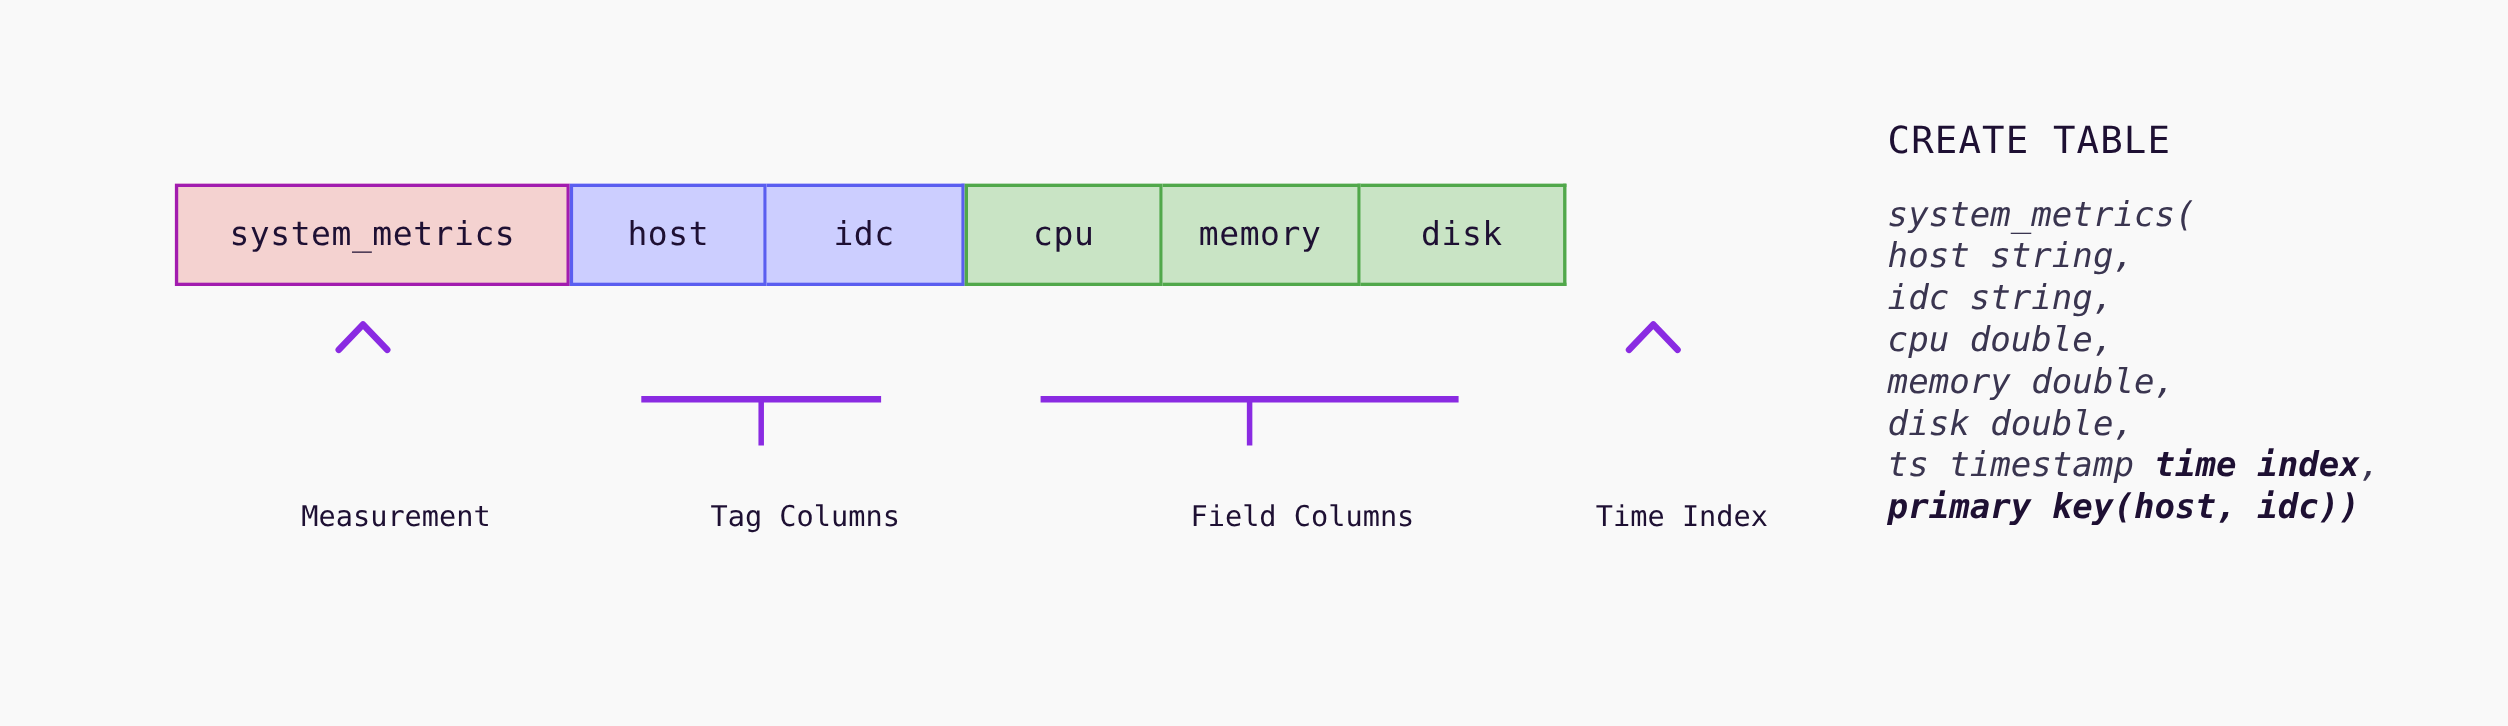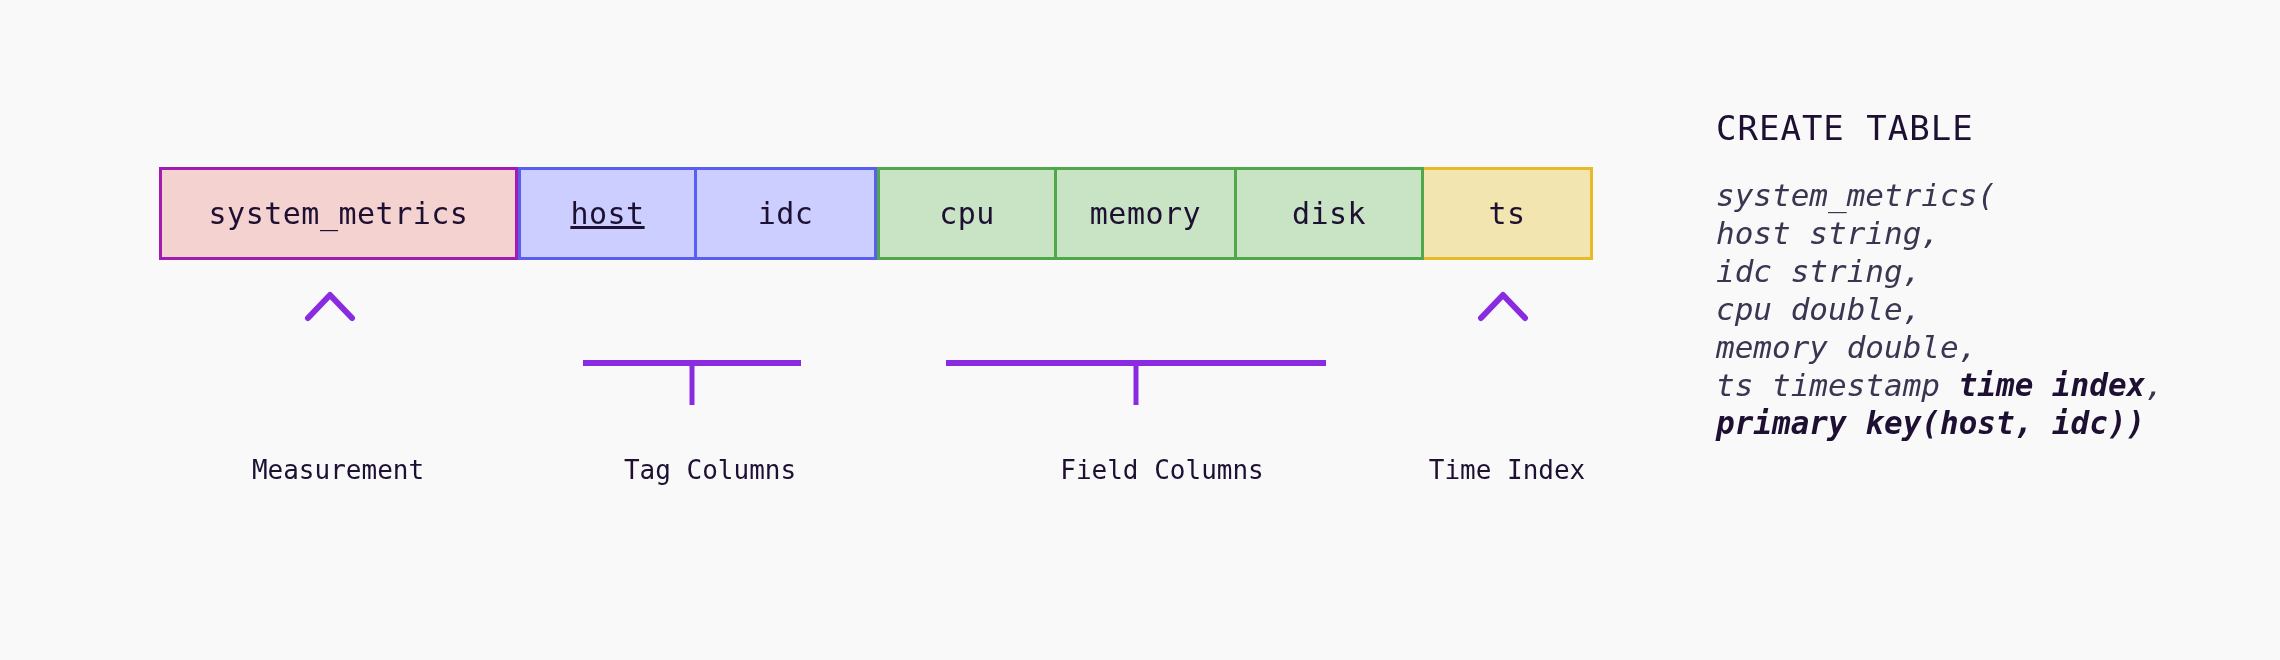--- a/index.html
+++ b/index.html
@@ -46,21 +46,21 @@
   .cell.measurement {
     width: 359px;
     background: #f4d2d0;
     border: 3px solid #a21caf;
   }
   .cell.tag {
     background: #ccceff;
     border: 3px solid #5a5ef0;
     border-left-width: 0;
   }
-  .cell.tag.first { border-left-width: 3px; text-decoration: underline; }
+  .cell.tag.first { border-left-width: 3px; }
   .cell.tag-host { width: 179px; }
   .cell.tag-idc  { width: 180px; }
   .cell.field {
     background: #c9e4c5;
     border: 3px solid #51a84b;
     border-left-width: 0;
   }
   .cell.field.first { border-left-width: 3px; }
   .cell.field-cpu    { width: 180px; justify-content: center; }
   .cell.field-memory { width: 180px; }
@@ -82,20 +82,21 @@
 
   
   .caption {
     position: absolute;
     font-family: "DejaVu Sans Mono", monospace;
     font-size: 26px;
     color: #1e1033;
     white-space: nowrap;
     transform: translateX(-50%);
     top: 455px;
+    margin-left: 22px;
   }
   .caption.c-measurement { left: 338px; }
   .caption.c-tag         { left: 710px; }
   .caption.c-field       { left: 1162px; }
   .caption.c-time        { left: 1507px; }
 
   
   .sql-block {
     position: absolute;
     left: 1716px;
@@ -141,23 +142,20 @@
       <span>idc</span>
     </div>
     <div class="cell field field-cpu first">
       <span>cpu</span>
     </div>
     <div class="cell field field-memory">
       <span>memory</span>
     </div>
     <div class="cell field field-disk">
       <span>disk</span>
-    </div>
-    <div class="cell timeindex">
-      <span>ts</span>
     </div>
   </div>
 
   <svg id="connectors" viewBox="0 0 2280 660" xmlns="http://www.w3.org/2000/svg">
     <defs>
       <linearGradient id="upfade" x1="0" y1="1" x2="0" y2="0">
         <stop offset="0%" stop-color="#e9d5fb"></stop>
         <stop offset="45%" stop-color="#b878f2"></stop>
         <stop offset="100%" stop-color="#8a2be2"></stop>
       </linearGradient>
@@ -199,18 +197,19 @@
   <div class="caption c-time">Time Index</div>
 
   <div class="sql-block">
     <div class="sql-title">CREATE TABLE</div>
     <div class="sql-body" id="sql-body">
         <span class="sql-line"><span>system_metrics(</span></span>
         <span class="sql-line"><span>host string,</span></span>
         <span class="sql-line"><span>idc string,</span></span>
         <span class="sql-line"><span>cpu double,</span></span>
         <span class="sql-line"><span>memory double,</span></span>
+        <span class="sql-line"><span>disk double,</span></span>
         <span class="sql-line"><span>ts timestamp </span><span class="bold">time index</span><span>,</span></span>
         <span class="sql-line"><span class="bold">primary key(host, idc))</span></span>
       </div>
   </div>
 
 </div>
 
 </body></html>

